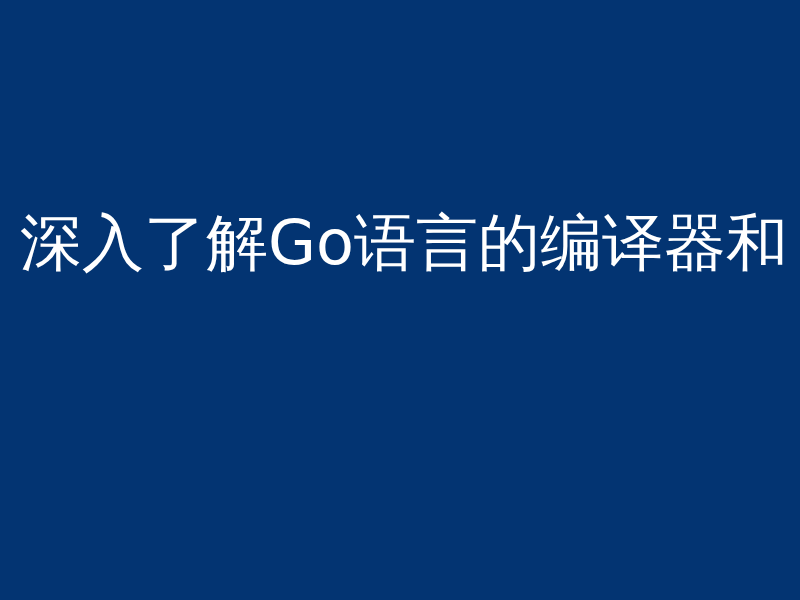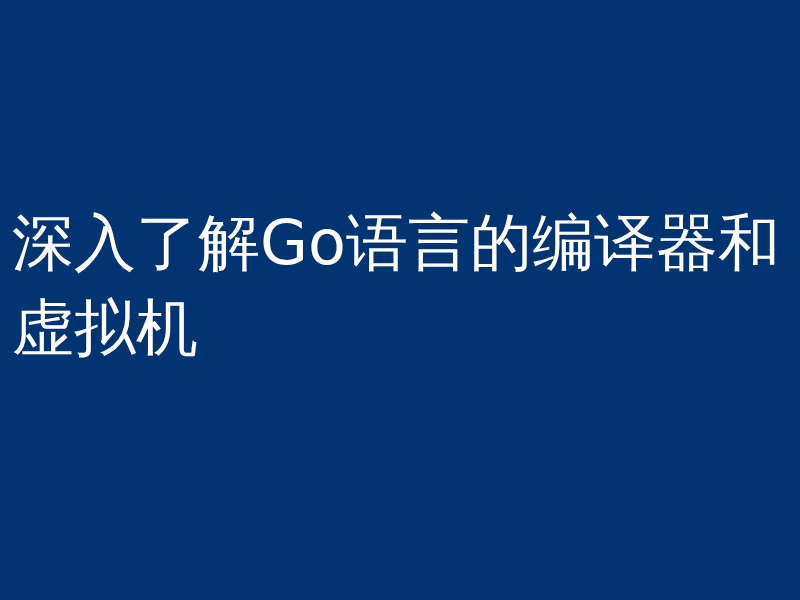--- a/index.html
+++ b/index.html
@@ -19,21 +19,21 @@
     position: relative;
     box-sizing: border-box;
     width: 800px;
     height: 600px;
     background-color: #033472;
     overflow: hidden;
   }
 
   #title-block {
     position: absolute;
-    left: 12px;
+    left: 20px;
     top: 200px;
     width: 756px;
     margin: 0;
     padding: 0;
   }
 
   .title-line {
     display: block;
     margin: 0;
     padding: 0;
@@ -47,16 +47,15 @@
     text-align: left;
   }
 </style>
 </head>
 <body>
 
 <div id="cover-slide" style="background-color: rgb(3, 52, 114);">
 
   <h1 id="title-block">
     <span class="title-line" style="color: rgb(255, 255, 255);">深入了解Go语言的编译器和</span>
-    <span class="title-line" style="color: rgb(255, 255, 255);">虚拟机</span>
   </h1>
 
 </div>
 
 </body></html>

